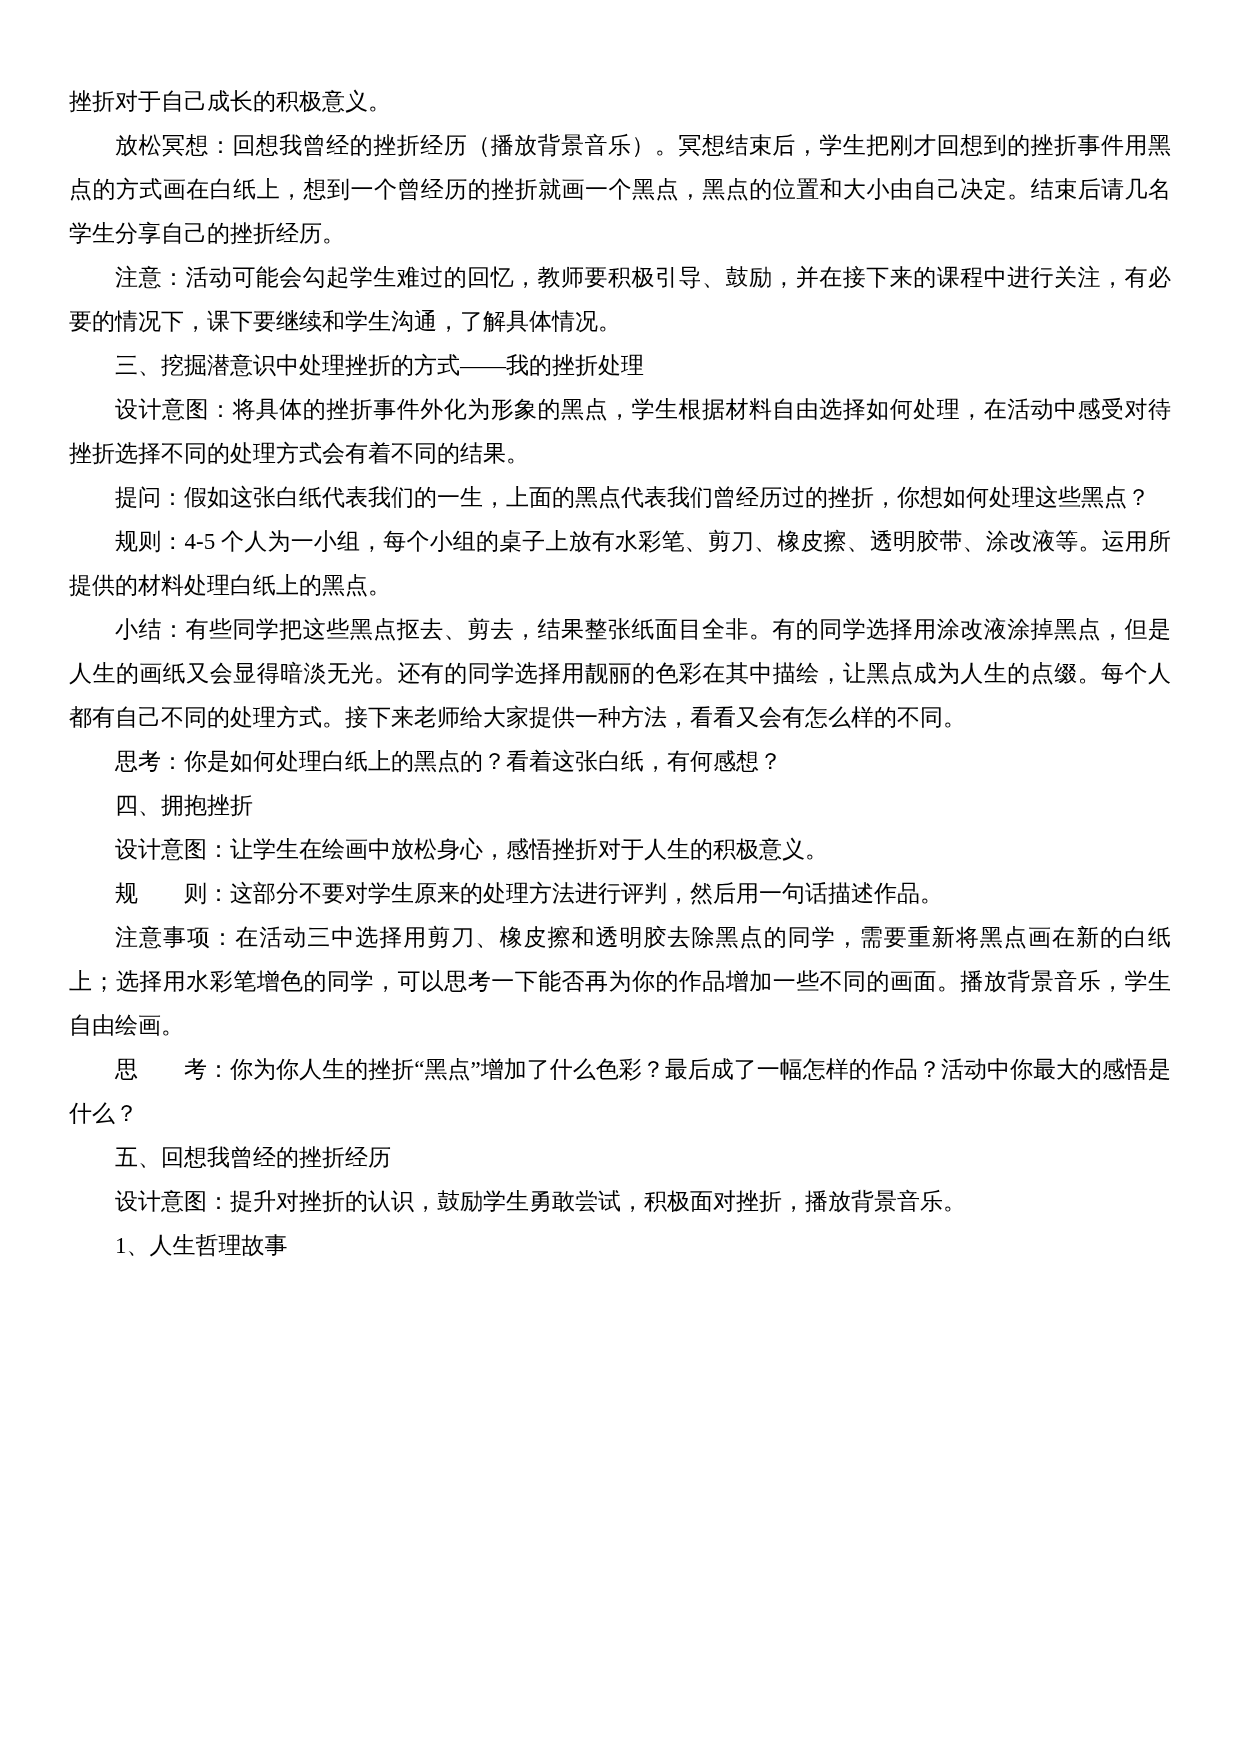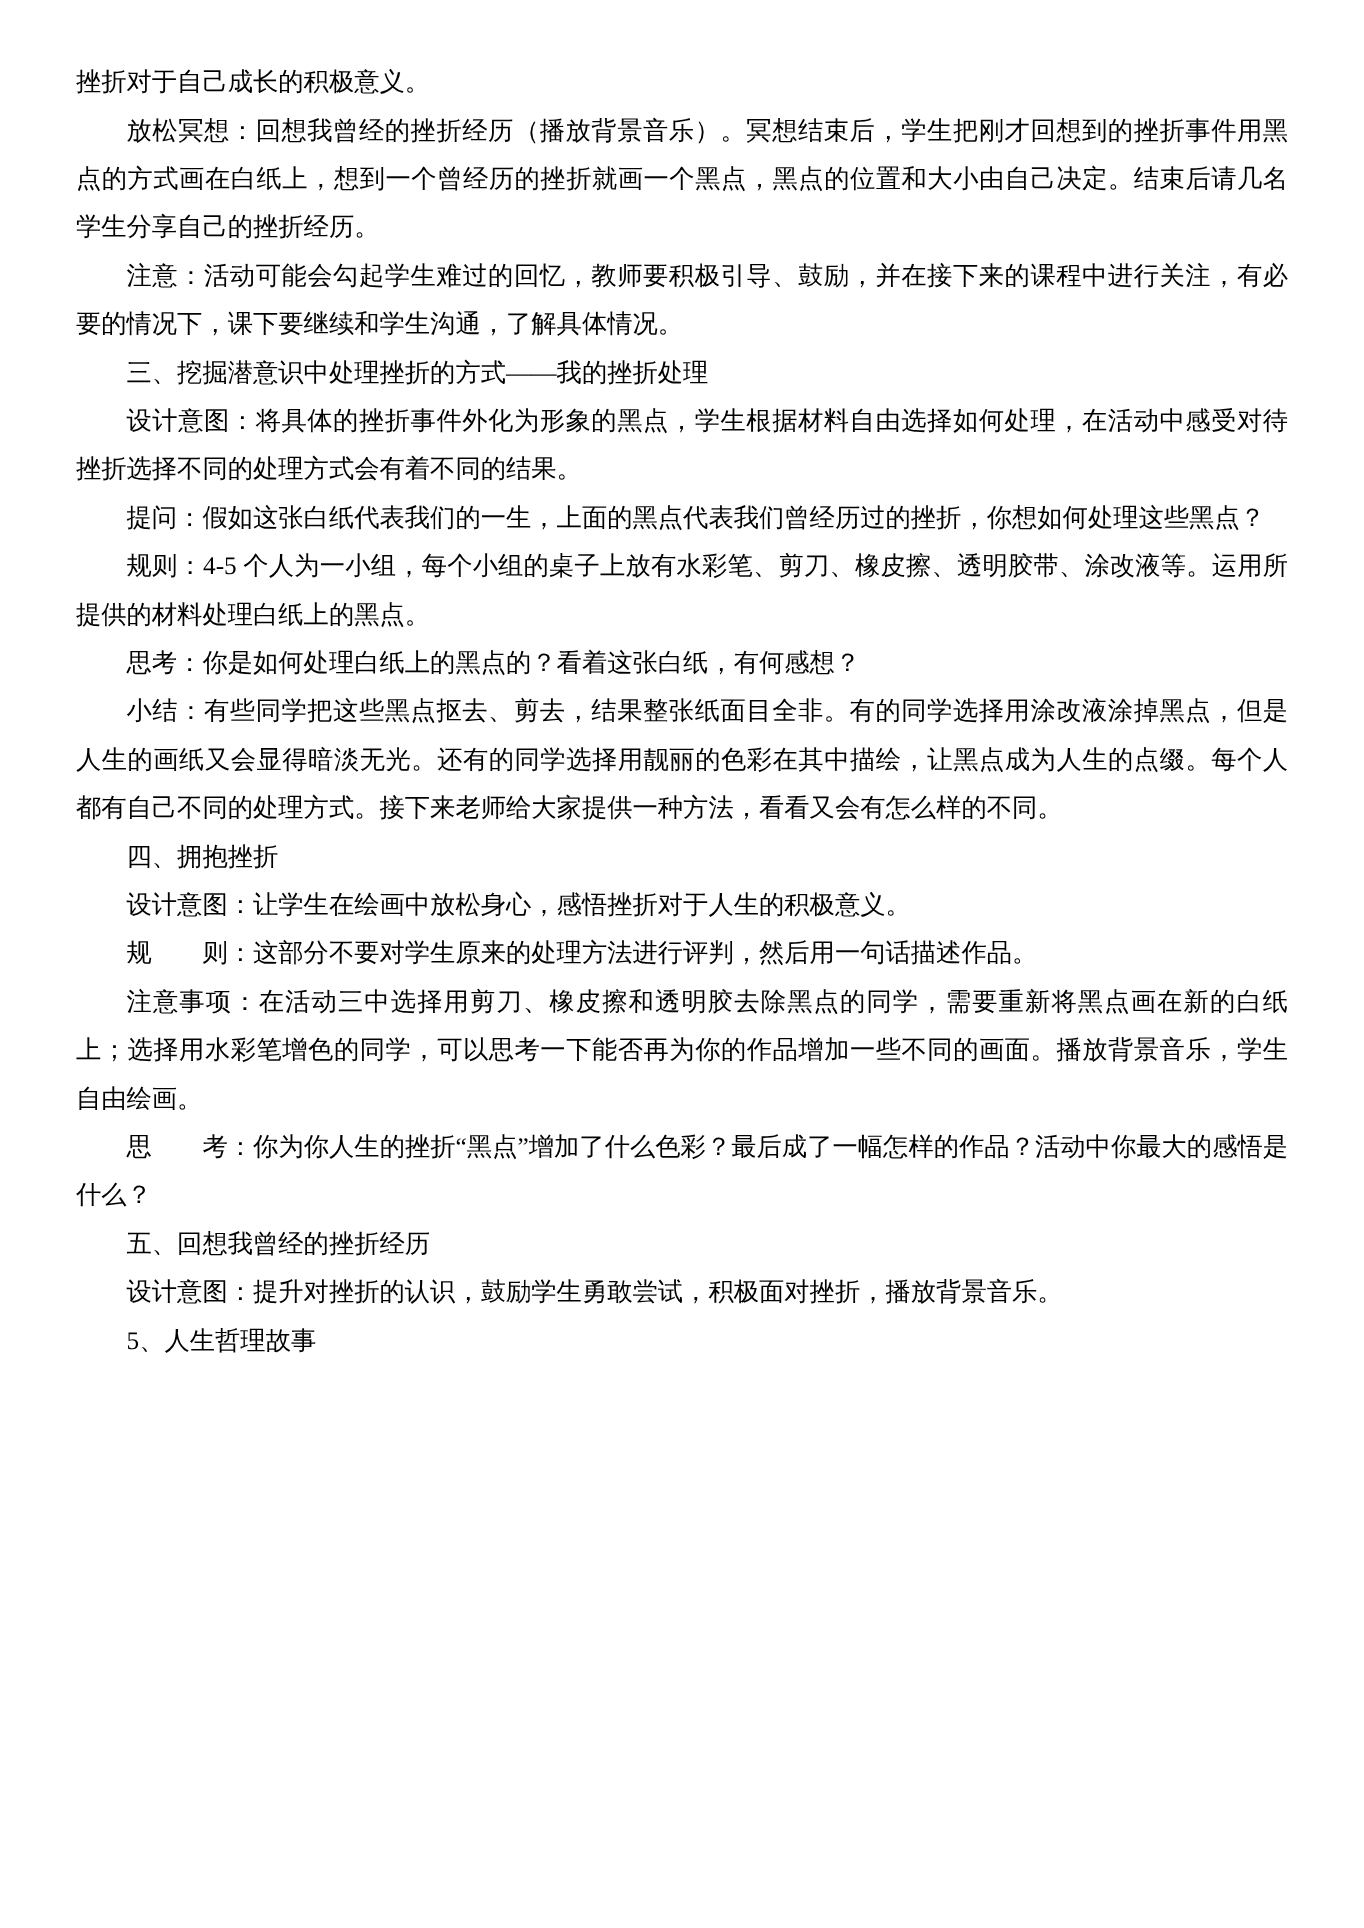--- a/index.html
+++ b/index.html
@@ -7,21 +7,21 @@
     padding: 0;
     background: #ffffff;
   }
   .page {
     position: relative;
     box-sizing: border-box;
     width: 1240px;
     height: 1753px;
     background: #ffffff;
     color: #000000;
-    padding: 53px 69px 0 69px;
+    padding: 80px 69px 0 69px;
     overflow: hidden;
   }
   .para {
     margin: 0;
     font-size: 23px;
     line-height: 44px;
     text-align: justify;
     font-family: "Liberation Serif", "DejaVu Serif", serif;
     color: #000000;
   }
@@ -45,35 +45,35 @@
   <p class="para indent"><span class="b">注意：</span><span>活动可能会勾起学生难过的回忆，教师要积极引导、鼓励，并在接下来的课程中进行关注，有必要的情况下，课下要继续和学生沟通，了解具体情况。</span></p>
 
   <p class="para indent b">三、挖掘潜意识中处理挫折的方式——我的挫折处理</p>
 
   <p class="para indent"><span class="b">设计意图：</span><span>将具体的挫折事件外化为形象的黑点，学生根据材料自由选择如何处理，在活动中感受对待挫折选择不同的处理方式会有着不同的结果。</span></p>
 
   <p class="para indent"><span class="b">提问：</span><span>假如这张白纸代表我们的一生，上面的黑点代表我们曾经历过的挫折，你想如何处理这些黑点？</span></p>
 
   <p class="para indent"><span class="b">规则：</span><span>4-5 个人为一小组，每个小组的桌子上放有水彩笔、剪刀、橡皮擦、透明胶带、涂改液等。运用所提供的材料处理白纸上的黑点。</span></p>
 
+  <p class="para indent"><span class="b">小结：</span><span>有些同学把这些黑点抠去、剪去，结果整张纸面目全非。有的同学选择用涂改液涂掉黑点，但是人生的画纸又会显得暗淡无光。还有的同学选择用靓丽的色彩在其中描绘，让黑点成为人生的点缀。每个人都有自己不同的处理方式。接下来老师给大家提供一种方法，看看又会有怎么样的不同。</span></p>
+
   <p class="para indent"><span class="b">思考：</span><span>你是如何处理白纸上的黑点的？看着这张白纸，有何感想？</span></p>
-
-  <p class="para indent"><span class="b">小结：</span><span>有些同学把这些黑点抠去、剪去，结果整张纸面目全非。有的同学选择用涂改液涂掉黑点，但是人生的画纸又会显得暗淡无光。还有的同学选择用靓丽的色彩在其中描绘，让黑点成为人生的点缀。每个人都有自己不同的处理方式。接下来老师给大家提供一种方法，看看又会有怎么样的不同。</span></p>
 
 
   <p class="para indent b">四、拥抱挫折</p>
 
   <p class="para indent"><span class="b">设计意图：</span><span>让学生在绘画中放松身心，感悟挫折对于人生的积极意义。</span></p>
 
   <p class="para indent"><span class="b">规　　则：</span><span>这部分不要对学生原来的处理方法进行评判，然后用一句话描述作品。</span></p>
 
   <p class="para indent"><span class="b">注意事项：</span><span>在活动三中选择用剪刀、橡皮擦和透明胶去除黑点的同学，需要重新将黑点画在新的白纸上；选择用水彩笔增色的同学，可以思考一下能否再为你的作品增加一些不同的画面。播放背景音乐，学生自由绘画。</span></p>
 
   <p class="para indent"><span class="b">思　　考：</span><span>你为你人生的挫折“黑点”增加了什么色彩？最后成了一幅怎样的作品？活动中你最大的感悟是什么？</span></p>
 
   <p class="para indent b">五、回想我曾经的挫折经历</p>
 
   <p class="para indent"><span>设计意图：</span><span>提升对挫折的认识，鼓励学生勇敢尝试，积极面对挫折，播放背景音乐。</span></p>
 
-  <p class="para indent b">5、人生哲理故事</p>
+  <p class="para indent b">1、人生哲理故事</p>
 
 
 </div>
 
 </body></html>

